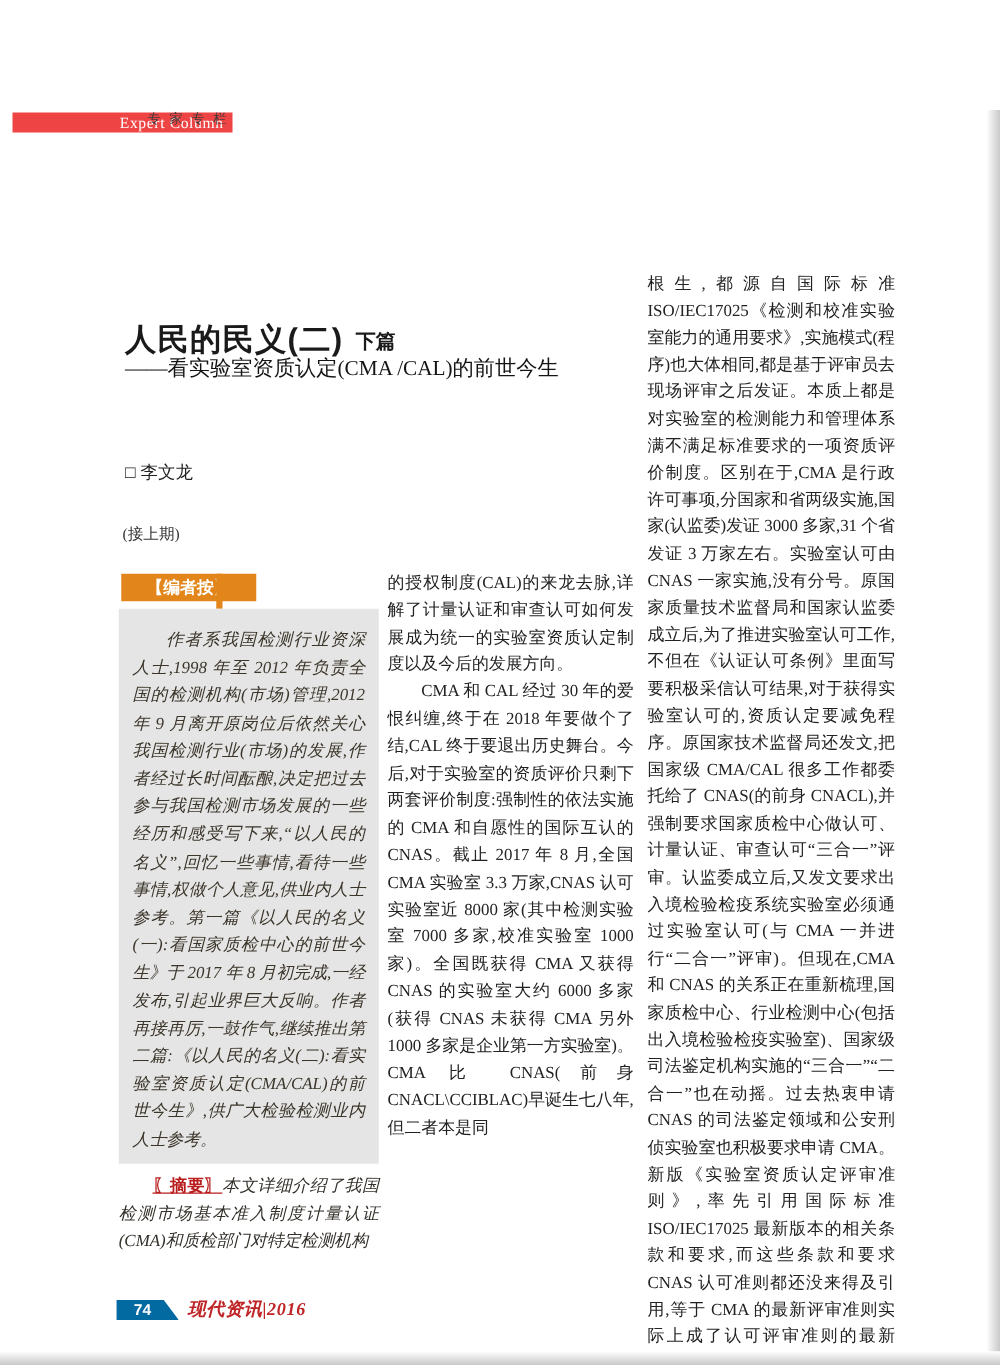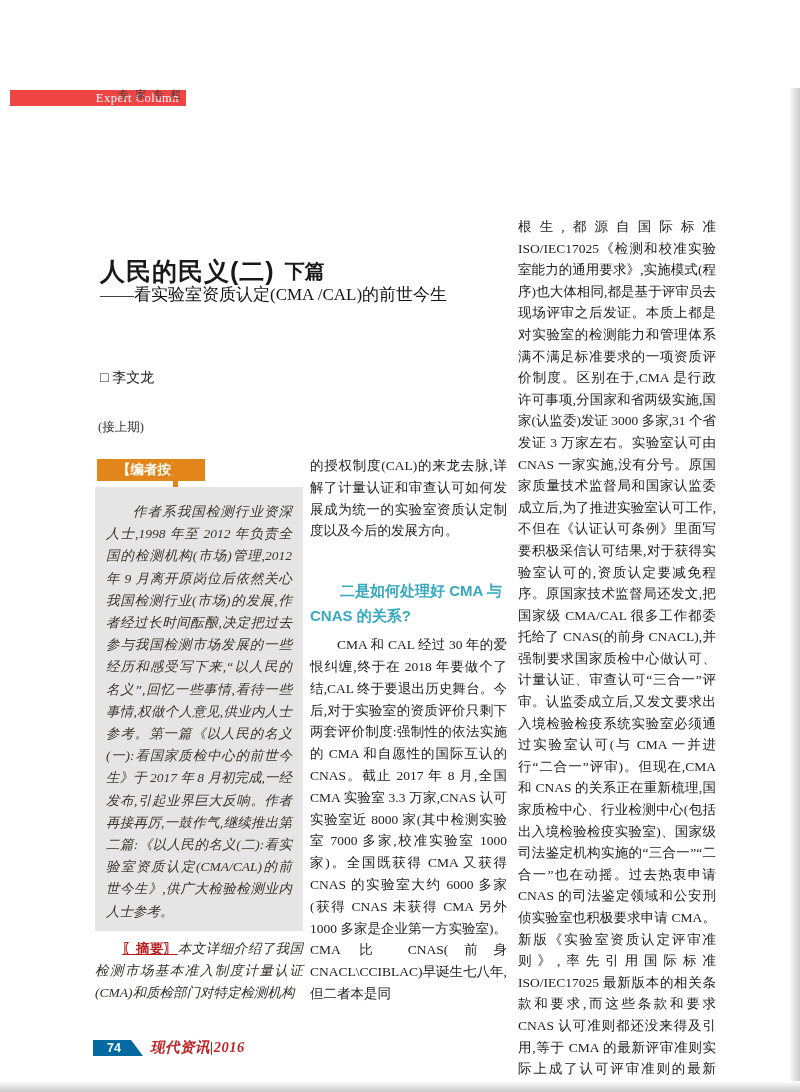--- a/index.html
+++ b/index.html
@@ -17,21 +17,21 @@
   .banner-cn {
     position:absolute; left:10px; top:88px; width:178px; text-align:right;
     font-size:10.5px; letter-spacing:7px; color:#3a3a3a;
     font-family:"Liberation Sans", sans-serif;
   }
   
   .article-title {
     position:absolute; left:100px; top:238px; font-family:"Liberation Sans", sans-serif;
     font-weight:bold; font-size:25px; color:#1a1a1a; letter-spacing:1px;
   }
-  .title-suffix { font-size:20px; margin-left:10px; letter-spacing:0; vertical-align:2px; }
+  .title-suffix { font-size:16px; margin-left:10px; letter-spacing:0; vertical-align:2px; }
   .article-subtitle {
     position:absolute; left:100px; top:283px; font-size:17px; color:#141414;
     font-family:"Liberation Serif", serif;
     text-align:center;
   }
   .author {
     position:absolute; left:100px; top:369px; font-size:14px; color:#222;
     font-family:"Liberation Sans", sans-serif;
   }
   .continuation { position:absolute; left:98px; top:419px; font-size:12.5px; color:#333; }
@@ -129,21 +129,20 @@
   <div class="editor-label">【编者按】</div>
   <div class="editor-label-bar"></div>
   <div class="editor-box">
     <p>作者系我国检测行业资深人士,1998 年至 2012 年负责全国的检测机构(市场)管理,2012 年 9 月离开原岗位后依然关心我国检测行业(市场)的发展,作者经过长时间酝酿,决定把过去参与我国检测市场发展的一些经历和感受写下来,“以人民的名义”,回忆一些事情,看待一些事情,权做个人意见,供业内人士参考。第一篇《以人民的名义(一):看国家质检中心的前世今生》于 2017 年 8 月初完成,一经发布,引起业界巨大反响。作者再接再厉,一鼓作气,继续推出第二篇:《以人民的名义(二):看实验室资质认定(CMA/CAL)的前世今生》,供广大检验检测业内人士参考。</p>
   </div>
 
   <p class="abstract"><span class="abs-label">〖摘要〗</span><span>本文详细介绍了我国检测市场基本准入制度计量认证(CMA)和质检部门对特定检测机构</span></p>
 
   <div class="col2">
     <p class="para1">的授权制度(CAL)的来龙去脉,详解了计量认证和审查认可如何发展成为统一的实验室资质认定制度以及今后的发展方向。</p>
-    <h2 class="section-heading">二是如何处理好 CMA 与 CNAS 的关系?</h2>
     <p class="para2">CMA 和 CAL 经过 30 年的爱恨纠缠,终于在 2018 年要做个了结,CAL 终于要退出历史舞台。今后,对于实验室的资质评价只剩下两套评价制度:强制性的依法实施的 CMA 和自愿性的国际互认的 CNAS。截止 2017 年 8 月,全国 CMA 实验室 3.3 万家,CNAS 认可实验室近 8000 家(其中检测实验室 7000 多家,校准实验室 1000 家)。全国既获得 CMA 又获得 CNAS 的实验室大约 6000 多家(获得 CNAS 未获得 CMA 另外 1000 多家是企业第一方实验室)。CMA 比 CNAS(前身 CNACL\CCIBLAC)早诞生七八年,但二者本是同</p>
   </div>
 
   <p class="col3">根生,都源自国际标准 ISO/IEC17025《检测和校准实验室能力的通用要求》,实施模式(程序)也大体相同,都是基于评审员去现场评审之后发证。本质上都是对实验室的检测能力和管理体系满不满足标准要求的一项资质评价制度。区别在于,CMA 是行政许可事项,分国家和省两级实施,国家(认监委)发证 3000 多家,31 个省发证 3 万家左右。实验室认可由 CNAS 一家实施,没有分号。原国家质量技术监督局和国家认监委成立后,为了推进实验室认可工作,不但在《认证认可条例》里面写要积极采信认可结果,对于获得实验室认可的,资质认定要减免程序。原国家技术监督局还发文,把国家级 CMA/CAL 很多工作都委托给了 CNAS(的前身 CNACL),并强制要求国家质检中心做认可、计量认证、审查认可“三合一”评审。认监委成立后,又发文要求出入境检验检疫系统实验室必须通过实验室认可(与 CMA 一并进行“二合一”评审)。但现在,CMA 和 CNAS 的关系正在重新梳理,国家质检中心、行业检测中心(包括出入境检验检疫实验室)、国家级司法鉴定机构实施的“三合一”“二合一”也在动摇。过去热衷申请 CNAS 的司法鉴定领域和公安刑侦实验室也积极要求申请 CMA。新版《实验室资质认定评审准则》,率先引用国际标准 ISO/IEC17025 最新版本的相关条款和要求,而这些条款和要求 CNAS 认可准则都还没来得及引用,等于 CMA 的最新评审准则实际上成了认可评审准则的最新版。其极度超前的理念(比如分包)有些脱</p>
 
   <div class="footer-num">74</div>
   <div class="footer-mag">现代资讯|2016</div>
 
   <div class="edge-right"></div>
   <div class="edge-bottom"></div>

